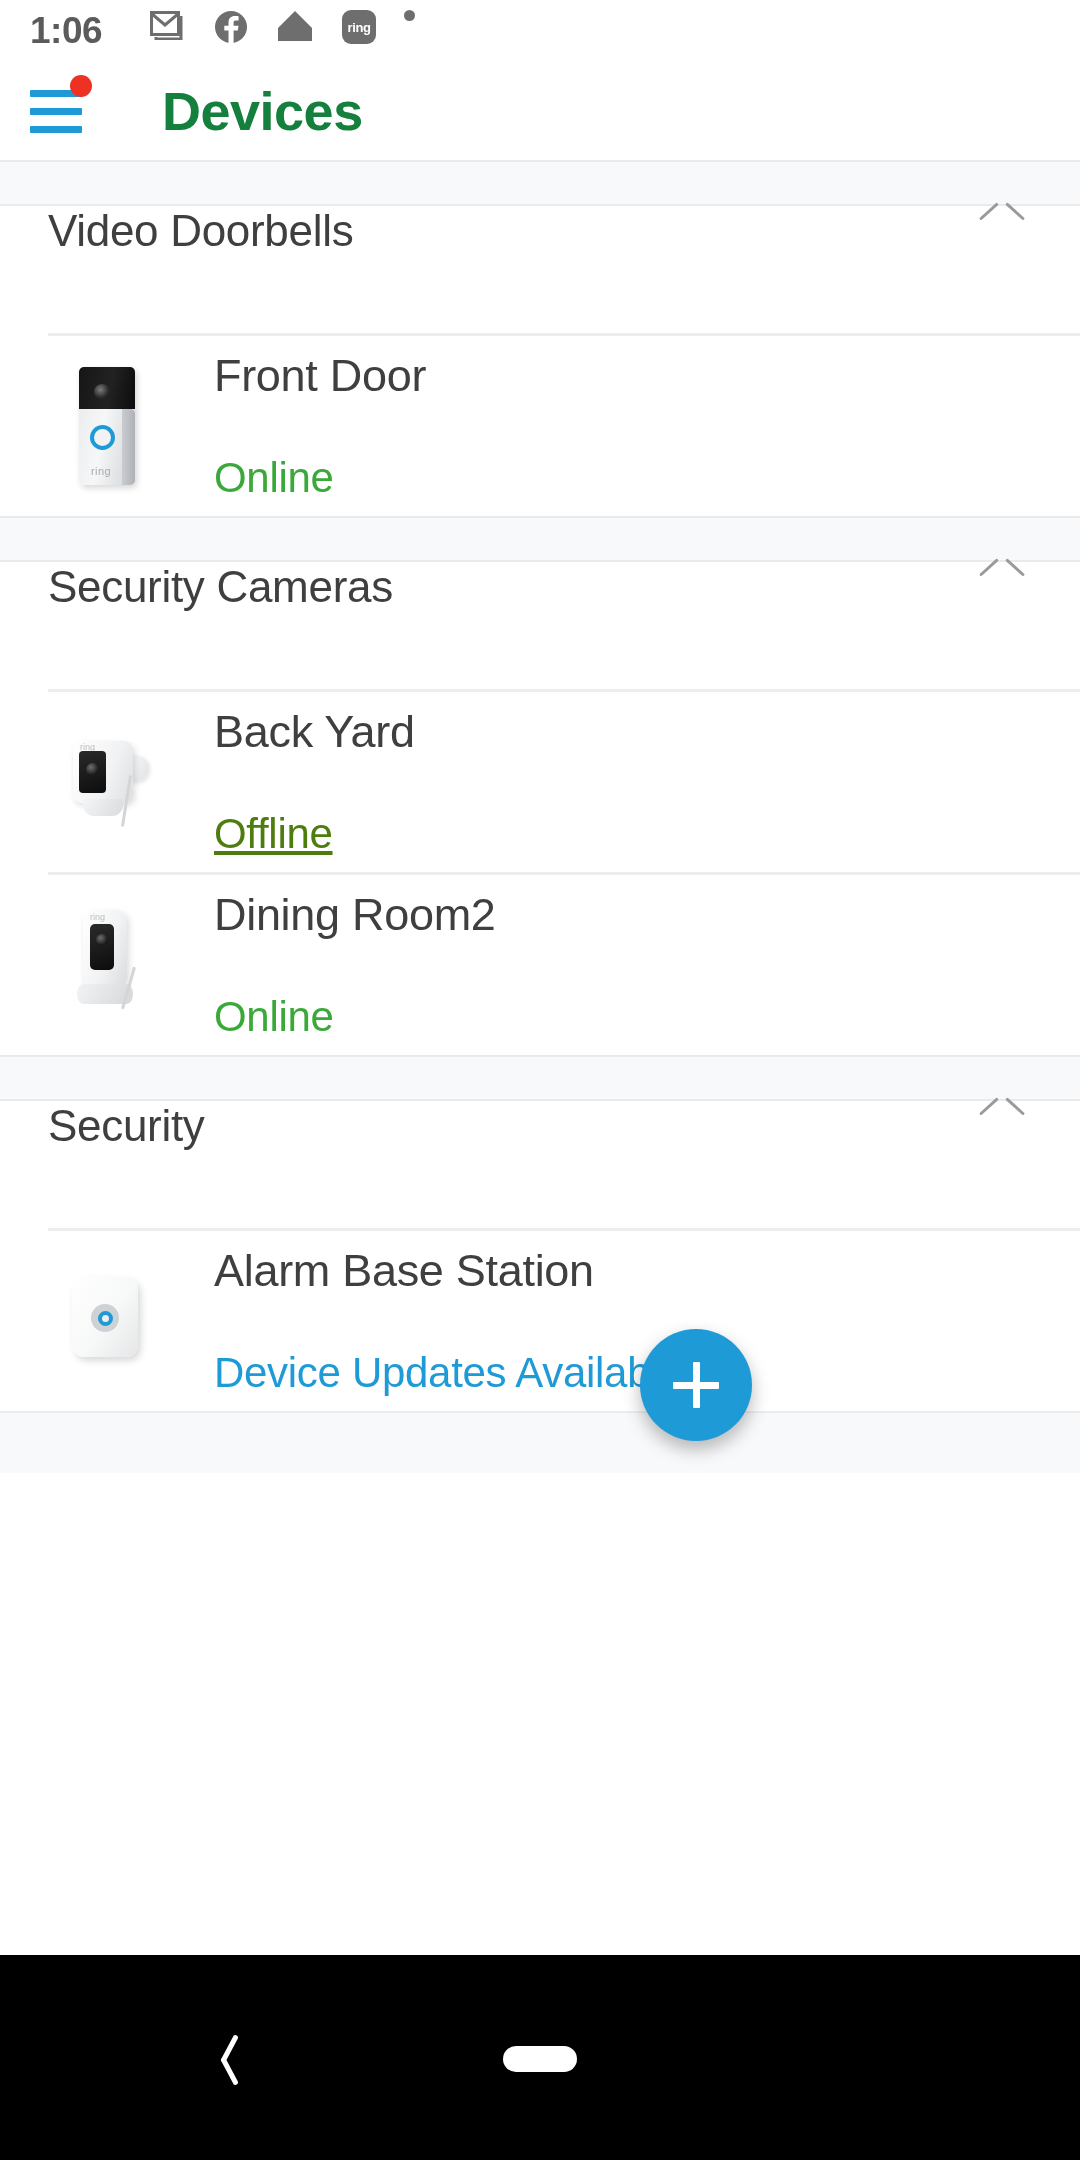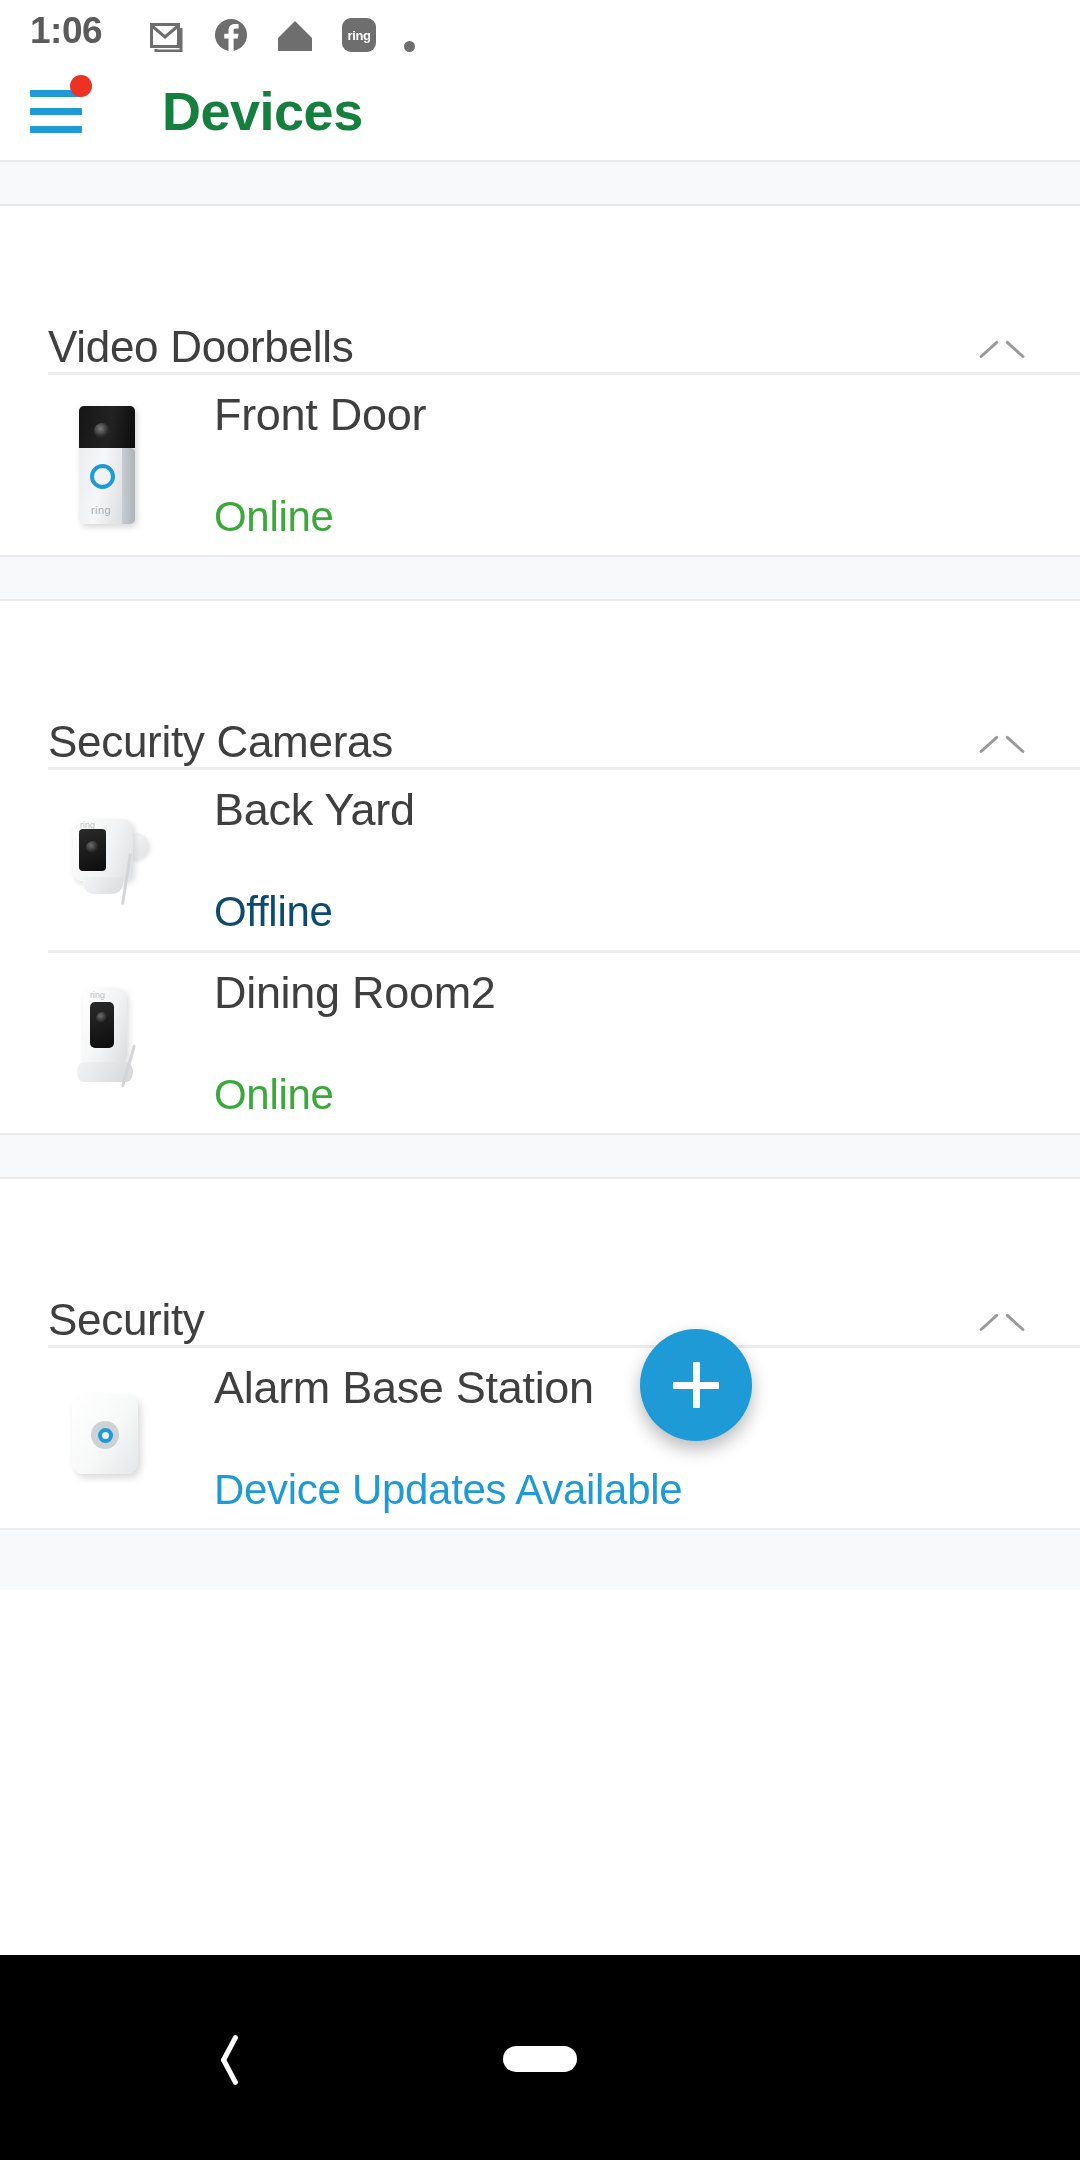--- a/index.html
+++ b/index.html
@@ -20,21 +20,21 @@
     background:#ffffff;
     color:#5b5b5b;
   }
   .sb-time {
     font-size:37px;
     font-weight:700;
     letter-spacing:-0.5px;
     color:#5b5b5b;
     margin-right:20px;
   }
-  .sb-left { display:flex; align-items:flex-end; gap:28px; flex:1; }
+  .sb-left { display:flex; align-items:flex-start; gap:28px; flex:1; }
   .sb-right { display:flex; align-items:center; gap:12px; }
   .sb-pct {
     font-size:37px;
     font-weight:700;
     color:#5b5b5b;
     letter-spacing:-0.5px;
     margin-left:2px;
   }
   .ic { display:block; }
   .ring-chip {
@@ -79,23 +79,23 @@
   .content { background:#ffffff; }
 
   .spacer-band {
     height:46px;
     background:#f7f9fa;
     border-top:2px solid #e9eaec;
     border-bottom:2px solid #e9eaec;
   }
 
   .section-header {
-    height:166px;
-    display:flex;
-    align-items:flex-end;
+    height:127px;
+    display:flex;
+    align-items:flex-start;
     padding:0 56px 0 48px;
     background:#fff;
   }
   .section-title {
     flex:1;
     font-size:44px;
     color:#3f3f3f;
     font-weight:400;
     letter-spacing:-0.3px;
   }
@@ -148,21 +148,21 @@
     letter-spacing:-0.3px;
     line-height:1.05;
   }
   .device-status {
     font-size:42px;
     letter-spacing:-0.3px;
     line-height:1.05;
     margin-top:48px;
   }
   .st-online  { color:#3aa93a; }
-  .st-offline { color:#0c4a6e; }
+  .st-offline { color:#4d7c0f;text-decoration:underline; }
   .st-update  { color:#1e9ad6; }
 
   
   .fab {
     position:absolute;
     left:640px;
     top:1329px;
     width:112px;height:112px;
     border-radius:50%;
     background:#1e9ad6;

